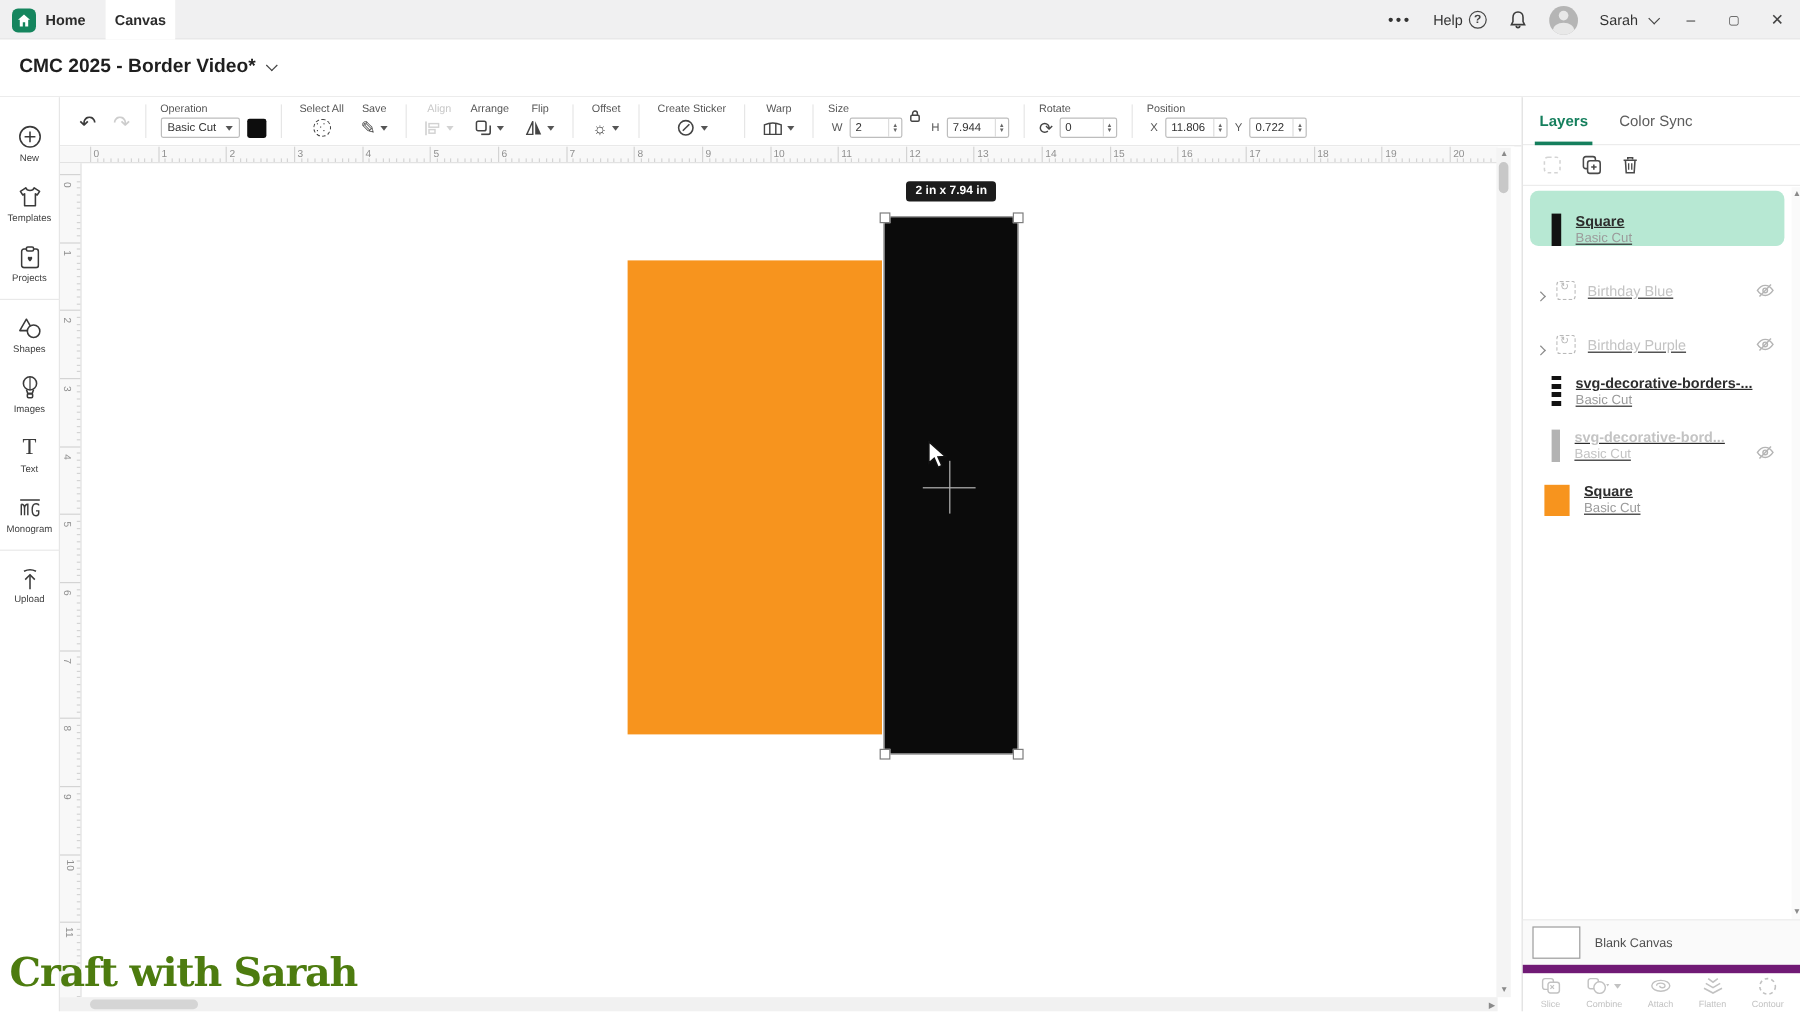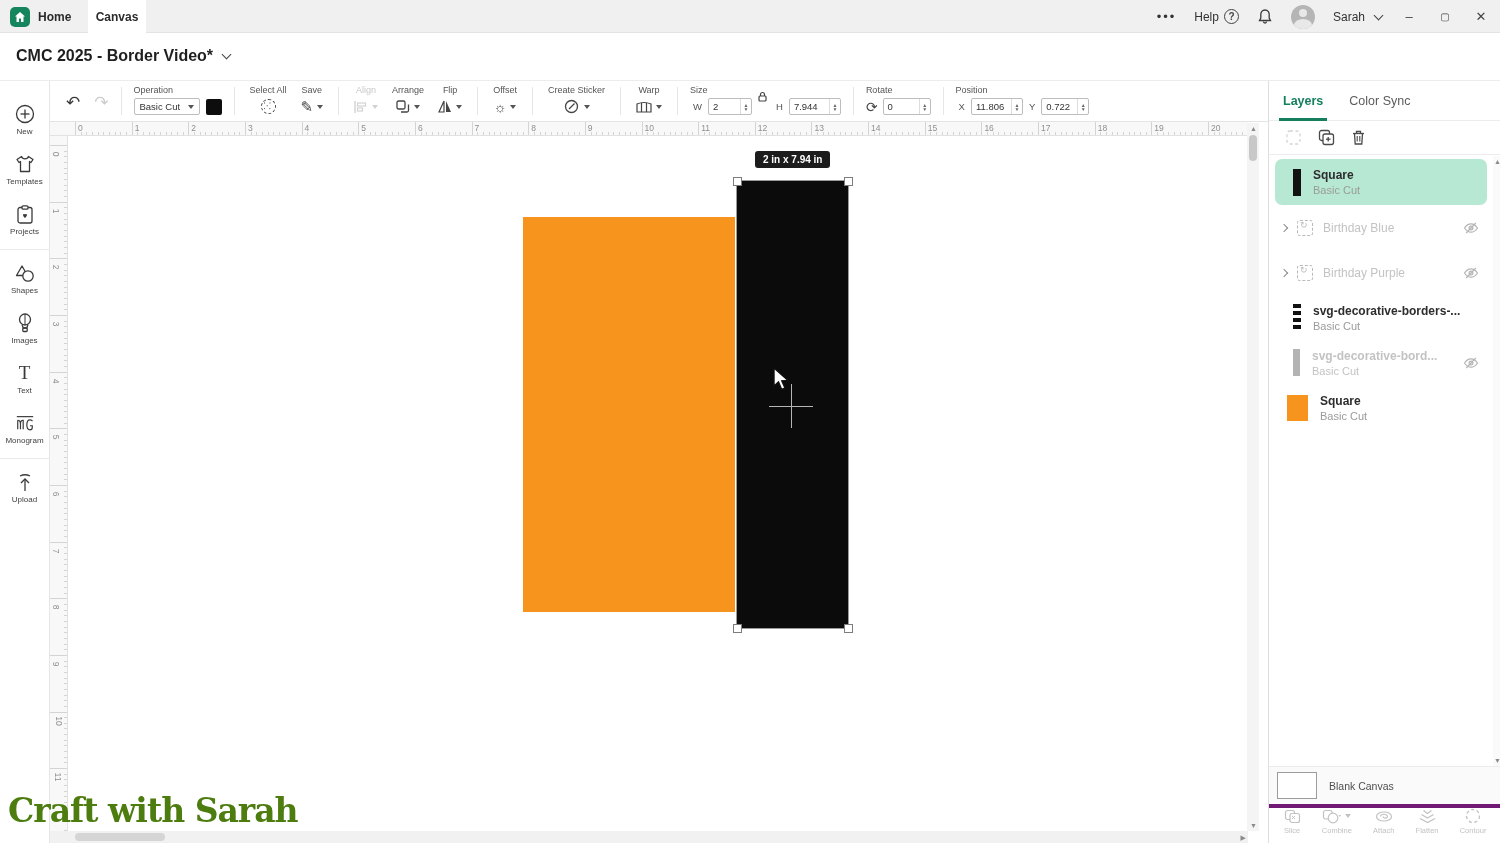--- a/index.html
+++ b/index.html
@@ -91,41 +91,41 @@
   
   #layers-panel { left:1268px; top:81px; width:232px; height:762px; background:#fff; border-left:1px solid #dedede; }
   .lp-tabs { position:absolute; left:0; top:0; width:232px; height:40px; border-bottom:1px solid #ececec; display:flex; align-items:center; padding-left:14px; gap:26px; }
   .lp-tab { font-size:12.5px; color:#5d5d5d; height:40px; display:flex; align-items:center; cursor:pointer; position:relative; }
   .lp-tab.active { color:#157f5d; font-weight:700; }
   .lp-tab.active:after { content:""; position:absolute; left:-4px; right:-4px; bottom:0; height:3px; background:#157f5d; }
   .lp-actions { position:absolute; left:0; top:40px; width:232px; height:34px; display:flex; align-items:center; gap:16px; padding-left:16px; border-bottom:1px solid #ececec; }
   .lp-act-ico { width:17px; height:17px; color:#4a4a4a; cursor:pointer; }
   .lp-act-ico.disabled { color:#d4d4d4; }
   #layer-list { position:absolute; left:0; top:75px; width:224px; height:610px; overflow:hidden; }
-  .layer-row { position:relative; height:45px; display:flex; align-items:center; padding-left:12px; cursor:pointer; }
+  .layer-row { position:relative; height:45px; display:flex; align-items:flex-end; padding-left:12px; cursor:pointer;text-decoration:underline; }
   .layer-row.selected { background:#b7e8d3; border-radius:7px; margin:3px 6px 0 6px; padding-left:6px; height:46px; }
   .lr-chev { width:6px; height:6px; border-right:1.4px solid #8b8b8b; border-bottom:1.4px solid #8b8b8b; transform:rotate(-45deg); margin-right:10px; flex:0 0 auto; }
   .lr-groupico { width:16px; height:16px; border:1.3px dashed #b9b9b9; border-radius:3px; margin-right:10px; flex:0 0 auto; position:relative; }
   .lr-groupico:before { content:"↻"; position:absolute; left:2px; top:-1px; font-size:9px; color:#b9b9b9; }
   .lr-thumb { margin:0 12px 0 12px; flex:0 0 auto; }
   .th-black-bar { width:8px; height:27px; background:#121212; }
   .th-dashed-bar { width:8px; height:27px; background:repeating-linear-gradient(#121212 0 4px, #fff 4px 7px); }
   .th-gray-bar { width:7px; height:27px; background:#b3b3b3; }
   .th-orange-square { width:21px; height:26px; background:#f7941e; margin-left:6px !important; }
   .lr-text { flex:1; min-width:0; }
   .lr-name { font-size:12px; color:#2d2d2d; font-weight:700; white-space:nowrap; overflow:hidden; }
   .lr-sub { font-size:11px; color:#9b9b9b; margin-top:2px; }
   .layer-row.groupitem .lr-name { font-weight:400; color:#b9b9b9; }
   .layer-row.grayed .lr-name, .layer-row.grayed .lr-sub { color:#c3c3c3; }
   .lr-eye { flex:0 0 auto; margin-right:14px; width:16px; height:16px; }
   #lp-scroll { position:absolute; left:224px; top:75px; width:8px; height:610px; background:#fafafa; }
   #blank-canvas-row { position:absolute; left:0; top:685px; width:232px; height:38px; background:#fafafa; border-top:1px solid #ececec; display:flex; align-items:center; }
   .bc-thumb { width:40px; height:27px; background:#fff; border:1px solid #9c9c9c; margin:0 12px 0 8px; }
   .bc-label { font-size:10.5px; color:#4f4f4f; }
-  #lp-bottom { position:absolute; left:0; top:723px; width:232px; height:39px; border-top:4px solid #701a75; display:flex; align-items:flex-start; justify-content:space-around; padding:0 4px; }
+  #lp-bottom { position:absolute; left:0; top:723px; width:232px; height:39px; border-top:7px solid #701a75; display:flex; align-items:center; justify-content:space-around; padding:0 4px; }
   .lpb-item { display:flex; flex-direction:column; align-items:center; gap:2px; color:#c2c2c2; cursor:default; }
   .lpb-item .lpb-label { font-size:7.5px; color:#c2c2c2; }
   .lpb-ico { height:16px; display:flex; align-items:center; }
 
   svg { display:block; }
 </style>
 </head>
 <body>
 
 <div id="tabbar" class="abs">

